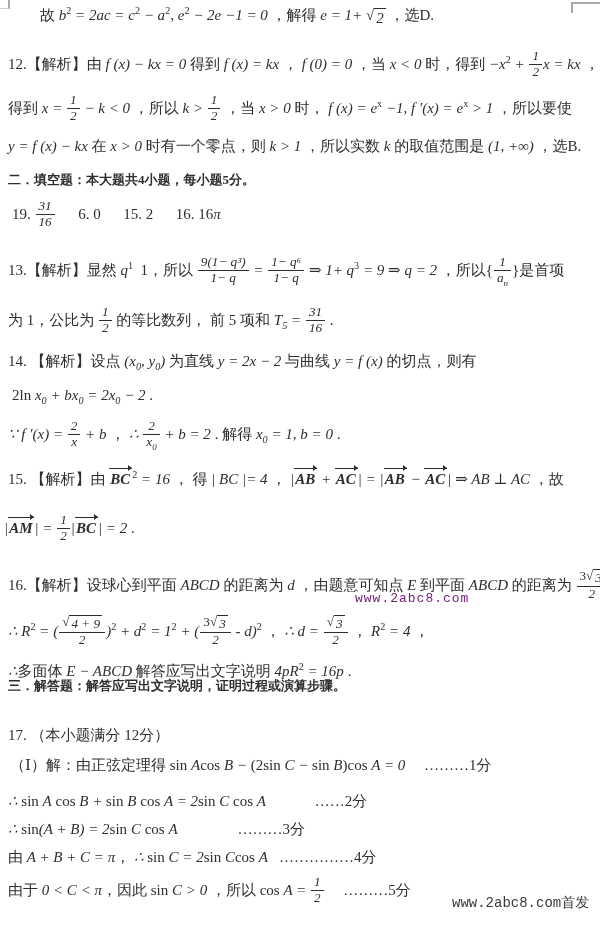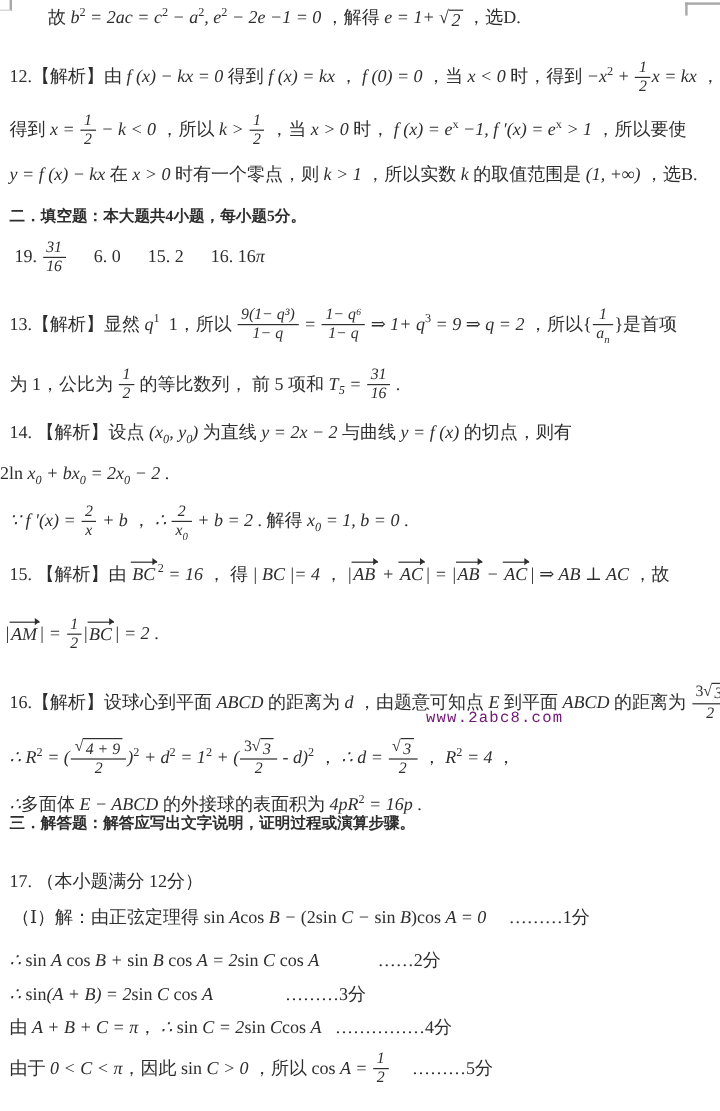--- a/index.html
+++ b/index.html
@@ -23,21 +23,21 @@
     vertical-align:middle; font-size:0.88em; line-height:1.12;
     font-style:italic; margin:0 1px; position:relative; top:-1px;
   }
   .frac .num{border-bottom:1px solid #2e2e2e; padding:0 3px;}
   .frac .den{padding:0 3px;}
   .sqrt{display:inline-flex; align-items:flex-start; font-style:italic;}
   .sqrt .sqrt-sign{font-style:normal; line-height:1.05;}
   .sqrt .sqrt-body{border-top:1px solid #2e2e2e; padding:0 2px; line-height:1.2;}
   .vec{
     display:inline-block; position:relative; font-style:italic;
-    border-top:1px solid #2e2e2e; padding:1px 2px 0 1px; margin-top:-2px;
+    border-top:1px solid #2e2e2e; padding:1px 2px 0 1px; margin-top:-2px;font-weight:bold;
   }
   .vec::after{
     content:""; position:absolute; right:-3px; top:-4px;
     border:3px solid transparent; border-left:4px solid #2e2e2e;
   }
   .watermark-mid{
     position:absolute; left:355px; top:591px; font-size:13px; letter-spacing:1px;
     color:#701a75; font-family:"Liberation Mono","DejaVu Sans Mono",monospace;
   }
   .watermark-bottom{
@@ -62,29 +62,30 @@
   <div id="lines-root">
       <div class="line" style="top: 6px; left: 40px;"><span class="seg-t">故 </span><span class="seg-m">b</span><sup class="sup">2</sup><span class="seg-m"> = 2ac = c</span><sup class="sup">2</sup><span class="seg-m"> − a</span><sup class="sup">2</sup><span class="seg-m">, e</span><sup class="sup">2</sup><span class="seg-m"> − 2e −1 = 0</span><span class="seg-t"> ，解得 </span><span class="seg-m">e = 1+ </span><span class="sqrt"><span class="sqrt-sign">√</span><span class="sqrt-body">2</span></span><span class="seg-t"> ，选D.</span></div>
       <div class="line" style="top: 50px; left: 8px;"><span class="seg-t">12.【解析】由 </span><span class="seg-m">f (x) − kx = 0</span><span class="seg-t"> 得到 </span><span class="seg-m">f (x) = kx</span><span class="seg-t"> ， </span><span class="seg-m">f (0) = 0</span><span class="seg-t"> ，当 </span><span class="seg-m">x &lt; 0</span><span class="seg-t"> 时，得到 </span><span class="seg-m">−x</span><sup class="sup">2</sup><span class="seg-m"> + </span><span class="frac"><span class="num">1</span><span class="den">2</span></span><span class="seg-m">x = kx</span><span class="seg-t"> ，</span></div>
       <div class="line" style="top: 94px; left: 8px;"><span class="seg-t">得到 </span><span class="seg-m">x = </span><span class="frac"><span class="num">1</span><span class="den">2</span></span><span class="seg-m"> − k &lt; 0</span><span class="seg-t"> ，所以 </span><span class="seg-m">k &gt; </span><span class="frac"><span class="num">1</span><span class="den">2</span></span><span class="seg-t"> ，当 </span><span class="seg-m">x &gt; 0</span><span class="seg-t"> 时， </span><span class="seg-m">f (x) = e</span><sup class="sup">x</sup><span class="seg-m"> −1, f ′(x) = e</span><sup class="sup">x</sup><span class="seg-m"> &gt; 1</span><span class="seg-t"> ，所以要使</span></div>
       <div class="line" style="top: 137px; left: 8px;"><span class="seg-m">y = f (x) − kx</span><span class="seg-t"> 在 </span><span class="seg-m">x &gt; 0</span><span class="seg-t"> 时有一个零点，则 </span><span class="seg-m">k &gt; 1</span><span class="seg-t"> ，所以实数 </span><span class="seg-m">k</span><span class="seg-t"> 的取值范围是 </span><span class="seg-m">(1, +∞)</span><span class="seg-t"> ，选B.</span></div>
       <div class="line bold" style="top: 172px; left: 8px;"><span class="seg-t">二．填空题：本大题共4小题，每小题5分。</span></div>
       <div class="line" style="top: 200px; left: 12px;"><span class="seg-t">19. </span><span class="frac"><span class="num">31</span><span class="den">16</span></span><span class="seg-t">      6. 0      15. 2      16. </span><span class="seg-r">16</span><span class="seg-m">π</span></div>
       <div class="line" style="top: 256px; left: 8px;"><span class="seg-t">13.【解析】显然 </span><span class="seg-m">q</span><sup class="sup">1</sup><span class="seg-t">  1，所以 </span><span class="frac"><span class="num">9(1− q³)</span><span class="den">1− q</span></span><span class="seg-m"> = </span><span class="frac"><span class="num">1− q⁶</span><span class="den">1− q</span></span><span class="seg-m"> ⇒ 1+ q</span><sup class="sup">3</sup><span class="seg-m"> = 9 ⇒ q = 2</span><span class="seg-t"> ，所以{</span><span class="frac"><span class="num">1</span><span class="den"><span class="seg-m">a</span><sub class="sub">n</sub></span></span><span class="seg-t">}是首项</span></div>
       <div class="line" style="top: 306px; left: 8px;"><span class="seg-t">为 1，公比为 </span><span class="frac"><span class="num">1</span><span class="den">2</span></span><span class="seg-t"> 的等比数列， 前 5 项和 </span><span class="seg-m">T</span><sub class="sub">5</sub><span class="seg-m"> = </span><span class="frac"><span class="num">31</span><span class="den">16</span></span><span class="seg-t"> .</span></div>
       <div class="line" style="top: 352px; left: 8px;"><span class="seg-t">14. 【解析】设点 </span><span class="seg-m">(x</span><sub class="sub">0</sub><span class="seg-m">, y</span><sub class="sub">0</sub><span class="seg-m">)</span><span class="seg-t"> 为直线 </span><span class="seg-m">y = 2x − 2</span><span class="seg-t"> 与曲线 </span><span class="seg-m">y = f (x)</span><span class="seg-t"> 的切点，则有</span></div>
-      <div class="line" style="top: 386px; left: 0;"><span class="seg-r">2ln </span><span class="seg-m">x</span><sub class="sub">0</sub><span class="seg-m"> + bx</span><sub class="sub">0</sub><span class="seg-m"> = 2x</span><sub class="sub">0</sub><span class="seg-m"> − 2</span><span class="seg-t"> .</span></div>
+      <div class="line" style="top: 386px; left: 12px;"><span class="seg-r">2ln </span><span class="seg-m">x</span><sub class="sub">0</sub><span class="seg-m"> + bx</span><sub class="sub">0</sub><span class="seg-m"> = 2x</span><sub class="sub">0</sub><span class="seg-m"> − 2</span><span class="seg-t"> .</span></div>
       <div class="line" style="top: 420px; left: 8px;"><span class="seg-m">∵ f ′(x) = </span><span class="frac"><span class="num">2</span><span class="den">x</span></span><span class="seg-m"> + b</span><span class="seg-t"> ， </span><span class="seg-m">∴ </span><span class="frac"><span class="num">2</span><span class="den"><span class="seg-m">x</span><sub class="sub">0</sub></span></span><span class="seg-m"> + b = 2</span><span class="seg-t"> . 解得 </span><span class="seg-m">x</span><sub class="sub">0</sub><span class="seg-m"> = 1, b = 0</span><span class="seg-t"> .</span></div>
       <div class="line" style="top: 470px; left: 8px;"><span class="seg-t">15. 【解析】由 </span><span class="vec">BC</span><sup class="sup">2</sup><span class="seg-m"> = 16</span><span class="seg-t"> ， 得 </span><span class="seg-m">| BC |= 4</span><span class="seg-t"> ， </span><span class="seg-m">|</span><span class="vec">AB</span><span class="seg-m"> + </span><span class="vec">AC</span><span class="seg-m">| = |</span><span class="vec">AB</span><span class="seg-m"> − </span><span class="vec">AC</span><span class="seg-m">| ⇒ AB ⊥ AC</span><span class="seg-t"> ，故</span></div>
       <div class="line" style="top: 514px; left: 4px;"><span class="seg-m">|</span><span class="vec">AM</span><span class="seg-m">| = </span><span class="frac"><span class="num">1</span><span class="den">2</span></span><span class="seg-m">|</span><span class="vec">BC</span><span class="seg-m">| = 2</span><span class="seg-t"> .</span></div>
       <div class="line" style="top: 570px; left: 8px;"><span class="seg-t">16.【解析】设球心到平面 </span><span class="seg-m">ABCD</span><span class="seg-t"> 的距离为 </span><span class="seg-m">d</span><span class="seg-t"> ，由题意可知点 </span><span class="seg-m">E</span><span class="seg-t"> 到平面 </span><span class="seg-m">ABCD</span><span class="seg-t"> 的距离为 </span><span class="frac"><span class="num"><span class="seg-r">3</span><span class="sqrt"><span class="sqrt-sign">√</span><span class="sqrt-body">3</span></span></span><span class="den">2</span></span></div>
       <div class="line" style="top: 616px; left: 8px;"><span class="seg-m">∴ R</span><sup class="sup">2</sup><span class="seg-m"> = (</span><span class="frac"><span class="num"><span class="sqrt"><span class="sqrt-sign">√</span><span class="sqrt-body">4 + 9</span></span></span><span class="den">2</span></span><span class="seg-m">)</span><sup class="sup">2</sup><span class="seg-m"> + d</span><sup class="sup">2</sup><span class="seg-m"> = 1</span><sup class="sup">2</sup><span class="seg-m"> + (</span><span class="frac"><span class="num"><span class="seg-r">3</span><span class="sqrt"><span class="sqrt-sign">√</span><span class="sqrt-body">3</span></span></span><span class="den">2</span></span><span class="seg-m"> - d)</span><sup class="sup">2</sup><span class="seg-t"> ， </span><span class="seg-m">∴ d = </span><span class="frac"><span class="num"><span class="sqrt"><span class="sqrt-sign">√</span><span class="sqrt-body">3</span></span></span><span class="den">2</span></span><span class="seg-t"> ， </span><span class="seg-m">R</span><sup class="sup">2</sup><span class="seg-m"> = 4</span><span class="seg-t"> ，</span></div>
-      <div class="line" style="top: 662px; left: 8px;"><span class="seg-m">∴</span><span class="seg-t">多面体 </span><span class="seg-m">E − ABCD</span><span class="seg-t"> 的外接球的表面积为 </span><span class="seg-m">4pR</span><sup class="sup">2</sup><span class="seg-m"> = 16p</span><span class="seg-t"> .</span></div>
+      <div class="line" style="top: 662px; left: 8px;"><span class="seg-m">∴</span><span class="seg-t">多面体 </span><span class="seg-m">E − ABCD</span><span class="seg-t"> 解答应写出文字说明 </span><span class="seg-m">4pR</span><sup class="sup">2</sup><span class="seg-m"> = 16p</span><span class="seg-t"> .</span></div>
       <div class="line bold" style="top: 678px; left: 8px;"><span class="seg-t">三．解答题：解答应写出文字说明，证明过程或演算步骤。</span></div>
       <div class="line" style="top: 726px; left: 8px;"><span class="seg-t">17. （本小题满分 12分）</span></div>
       <div class="line" style="top: 756px; left: 10px;"><span class="seg-t">（Ⅰ）解：由正弦定理得 </span><span class="seg-r">sin </span><span class="seg-m">A</span><span class="seg-r">cos </span><span class="seg-m">B</span><span class="seg-m"> − </span><span class="seg-r">(2sin </span><span class="seg-m">C</span><span class="seg-m"> − </span><span class="seg-r">sin </span><span class="seg-m">B</span><span class="seg-r">)cos </span><span class="seg-m">A</span><span class="seg-m"> = 0</span><span class="seg-t">     ………1分</span></div>
       <div class="line" style="top: 792px; left: 8px;"><span class="seg-m">∴ </span><span class="seg-r">sin </span><span class="seg-m">A</span><span class="seg-r"> cos </span><span class="seg-m">B</span><span class="seg-m"> + </span><span class="seg-r">sin </span><span class="seg-m">B</span><span class="seg-r"> cos </span><span class="seg-m">A</span><span class="seg-m"> = 2</span><span class="seg-r">sin </span><span class="seg-m">C</span><span class="seg-r"> cos </span><span class="seg-m">A</span><span class="seg-t">             ……2分</span></div>
       <div class="line" style="top: 820px; left: 8px; text-align: right;"><span class="seg-m">∴ </span><span class="seg-r">sin</span><span class="seg-m">(A + B) = 2</span><span class="seg-r">sin </span><span class="seg-m">C</span><span class="seg-r"> cos </span><span class="seg-m">A</span><span class="seg-t">                ………3分</span></div>
       <div class="line" style="top: 848px; left: 8px;"><span class="seg-t">由 </span><span class="seg-m">A + B + C = π</span><span class="seg-t">， </span><span class="seg-m">∴ </span><span class="seg-r">sin </span><span class="seg-m">C = 2</span><span class="seg-r">sin </span><span class="seg-m">C</span><span class="seg-r">cos </span><span class="seg-m">A</span><span class="seg-t">   ……………4分</span></div>
       <div class="line" style="top: 876px; left: 8px;"><span class="seg-t">由于 </span><span class="seg-m">0 &lt; C &lt; π</span><span class="seg-t">，因此 </span><span class="seg-r">sin </span><span class="seg-m">C &gt; 0</span><span class="seg-t"> ，所以 </span><span class="seg-r">cos </span><span class="seg-m">A = </span><span class="frac"><span class="num">1</span><span class="den">2</span></span><span class="seg-t">     ………5分</span></div>
     </div>
   <div class="watermark-mid">www.2abc8.com</div>
+  <div class="watermark-bottom">www.2abc8.com首发</div>
 </div>
 
 </body></html>

